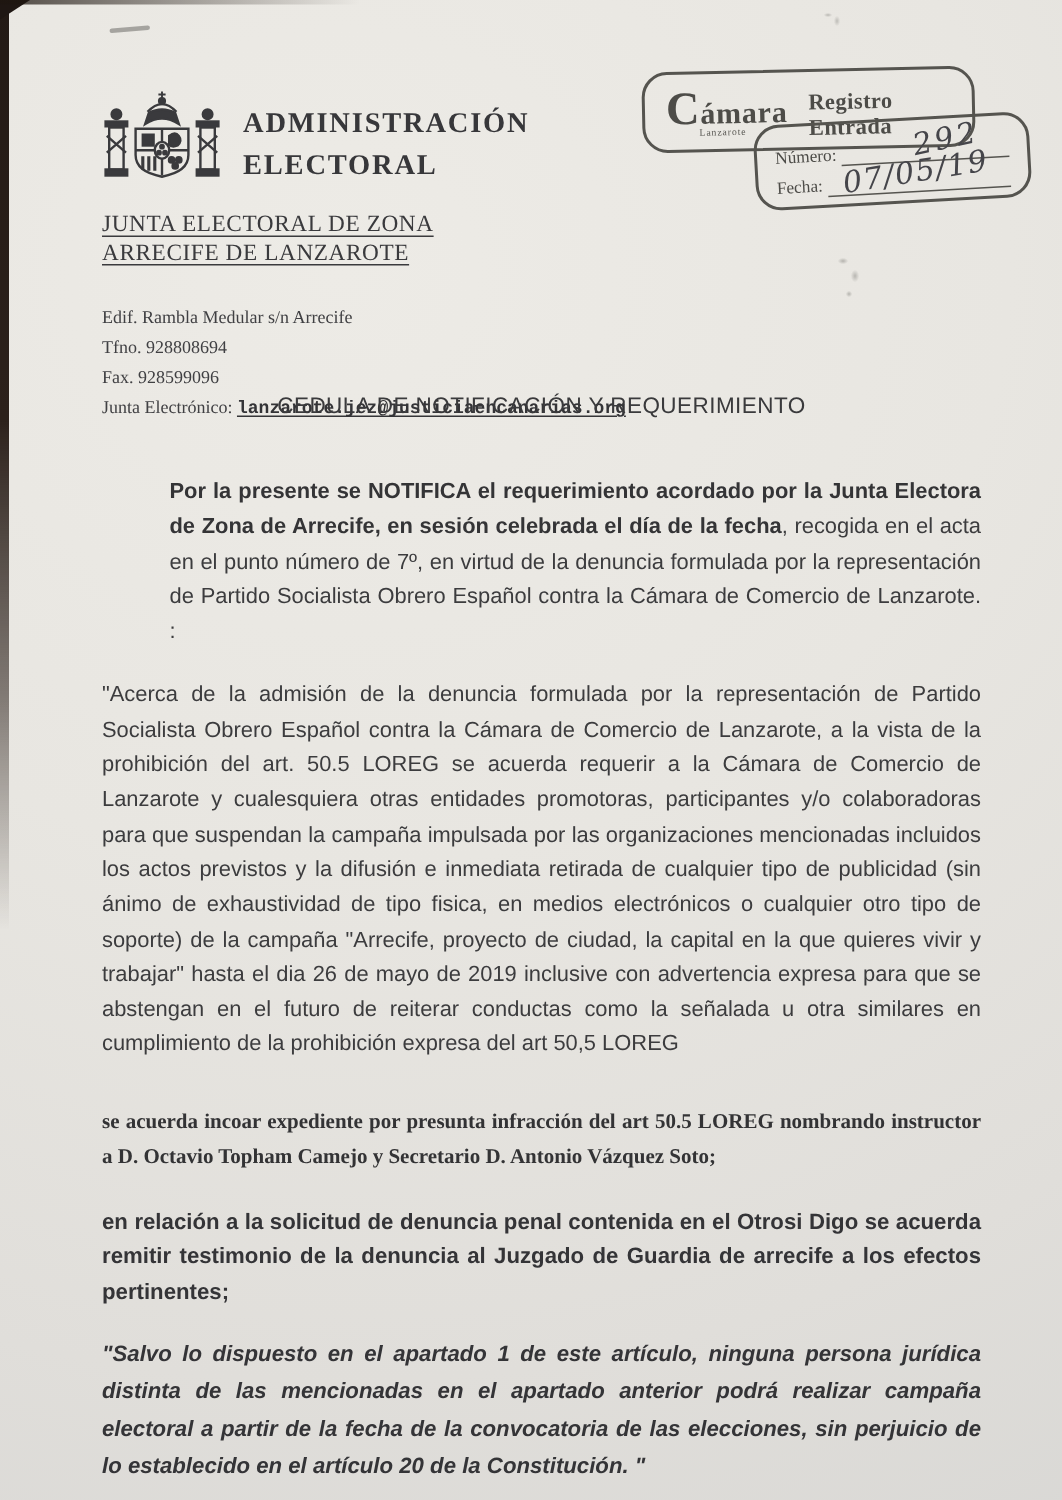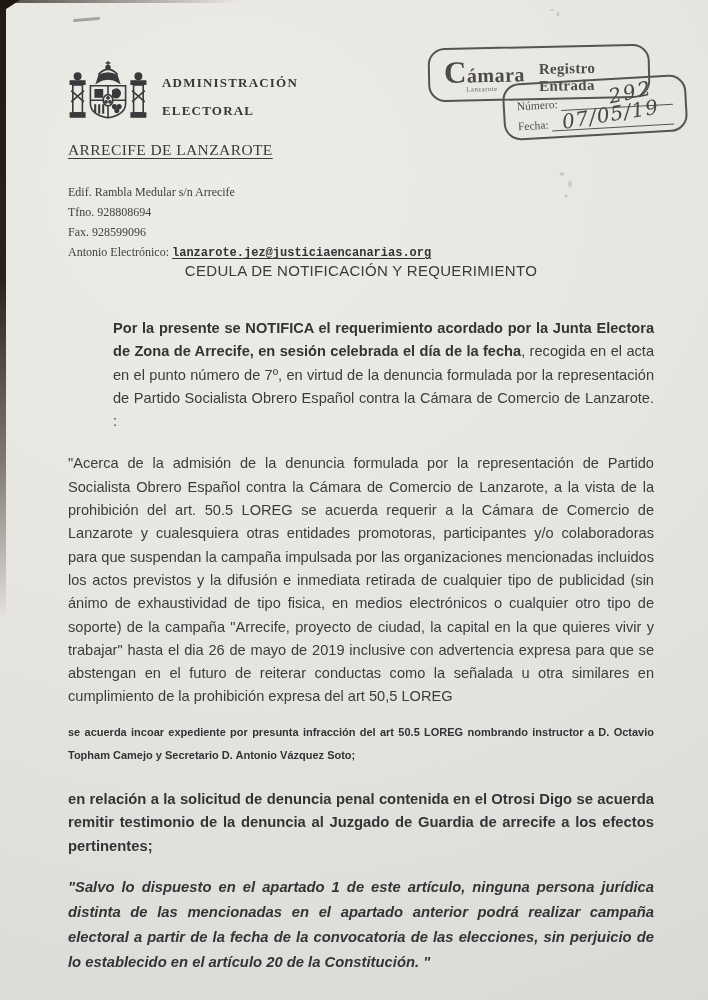--- a/index.html
+++ b/index.html
@@ -30,21 +30,21 @@
   .smudge-b{position:absolute;left:552px;top:162px;width:30px;height:44px;opacity:.55;
     background:radial-gradient(5px 3px at 10px 12px,#8a8984,transparent 70%),
                radial-gradient(4px 6px at 18px 22px,#908f8a,transparent 70%),
                radial-gradient(3px 3px at 14px 34px,#8a8984,transparent 70%);}
 
   
   header{position:absolute;left:68px;top:60px;width:560px;}
   .org-row{display:flex;align-items:center;gap:14px;}
   .coat{width:80px;height:74px;flex:0 0 auto;}
   .org-name{font-family:"Liberation Serif","DejaVu Serif",serif;font-weight:bold;
-    font-size:13px;letter-spacing:1.2px;color:#37373a;line-height:28px;}
+    font-size:19px;letter-spacing:1.2px;color:#37373a;line-height:28px;}
   .junta{margin-top:6px;font-family:"Liberation Serif","DejaVu Serif",serif;
     font-size:15.5px;letter-spacing:.4px;color:#3a3a3d;line-height:19px;}
   .junta span{text-decoration:underline;text-underline-offset:3px;}
   .contact{margin-top:23px;font-family:"Liberation Serif","DejaVu Serif",serif;
     font-size:12px;color:#404043;line-height:20px;}
   .email{font-weight:bold;text-decoration:underline;text-underline-offset:2px;color:#343437;font-family:Liberation Mono, monospace;}
 
   
   .stamp-outer{position:absolute;left:428px;top:46px;width:222px;height:54px;
     border:2px solid #55544f;border-radius:17px;transform:rotate(-1.2deg);
@@ -70,22 +70,22 @@
   .hand-date{left:10px;top:-11px;font-size:20px;transform:rotate(-6deg);letter-spacing:1px;}
 
   
   main{position:absolute;left:68px;top:262px;width:586px;}
   .title{font-size:15px;font-weight:normal;letter-spacing:.3px;color:#3a3a3c;
     text-align:center;margin:0 0 0 0;}
   p{margin:0;text-align:justify;}
   .p1{margin-top:38px;font-size:14.6px;line-height:23.3px;margin-left:45px;}
   .p1 strong{color:#343436;}
   .p2{margin-top:19px;font-size:14.6px;line-height:23.3px;}
-  .p3{margin-top:12px;font-family:Liberation Sans, sans-serif;
-    font-weight:bold;font-size:11px;line-height:23px;color:#333335;}
+  .p3{margin-top:28px;font-family:Liberation Serif, serif;
+    font-weight:bold;font-size:14px;line-height:23px;color:#333335;}
   .p4{margin-top:21px;font-weight:bold;font-size:14.8px;line-height:23.5px;color:#343437;}
   .p5{margin-top:17px;font-weight:bold;font-style:italic;font-size:14.8px;
     line-height:25px;color:#343437;}
 </style>
 </head>
 <body>
 
 <div class="paper">
   <div class="edge-left"></div>
   <div class="corner-tl"></div>
@@ -128,27 +128,28 @@
             <path d="M50,7 v-6 M47,3.5 h6" stroke-width="1.6"></path>
           </g>
         </svg>
       </div>
       <div class="org-name">
         <div>ADMINISTRACIÓN</div>
         <div>ELECTORAL</div>
       </div>
     </div>
     <div class="junta">
+      <div><span>JUNTA ELECTORAL DE ZONA</span></div>
       <div><span>ARRECIFE DE LANZAROTE</span></div>
     </div>
     <div class="contact">
       <div>Edif. Rambla Medular s/n Arrecife</div>
       <div>Tfno. 928808694</div>
       <div>Fax. 928599096</div>
-      <div><span>Antonio Electrónico: </span><span class="email">lanzarote.jez@justiciaencanarias.org</span></div>
+      <div><span>Junta Electrónico: </span><span class="email">lanzarote.jez@justiciaencanarias.org</span></div>
     </div>
   </header>
 
   <div class="stamp-outer">
     <div class="camara-logo">
       <div class="brand-word">Cámara</div>
       <div class="brand-sub">Lanzarote</div>
     </div>
     <div class="registro">Registro Entrada</div>
   </div>

